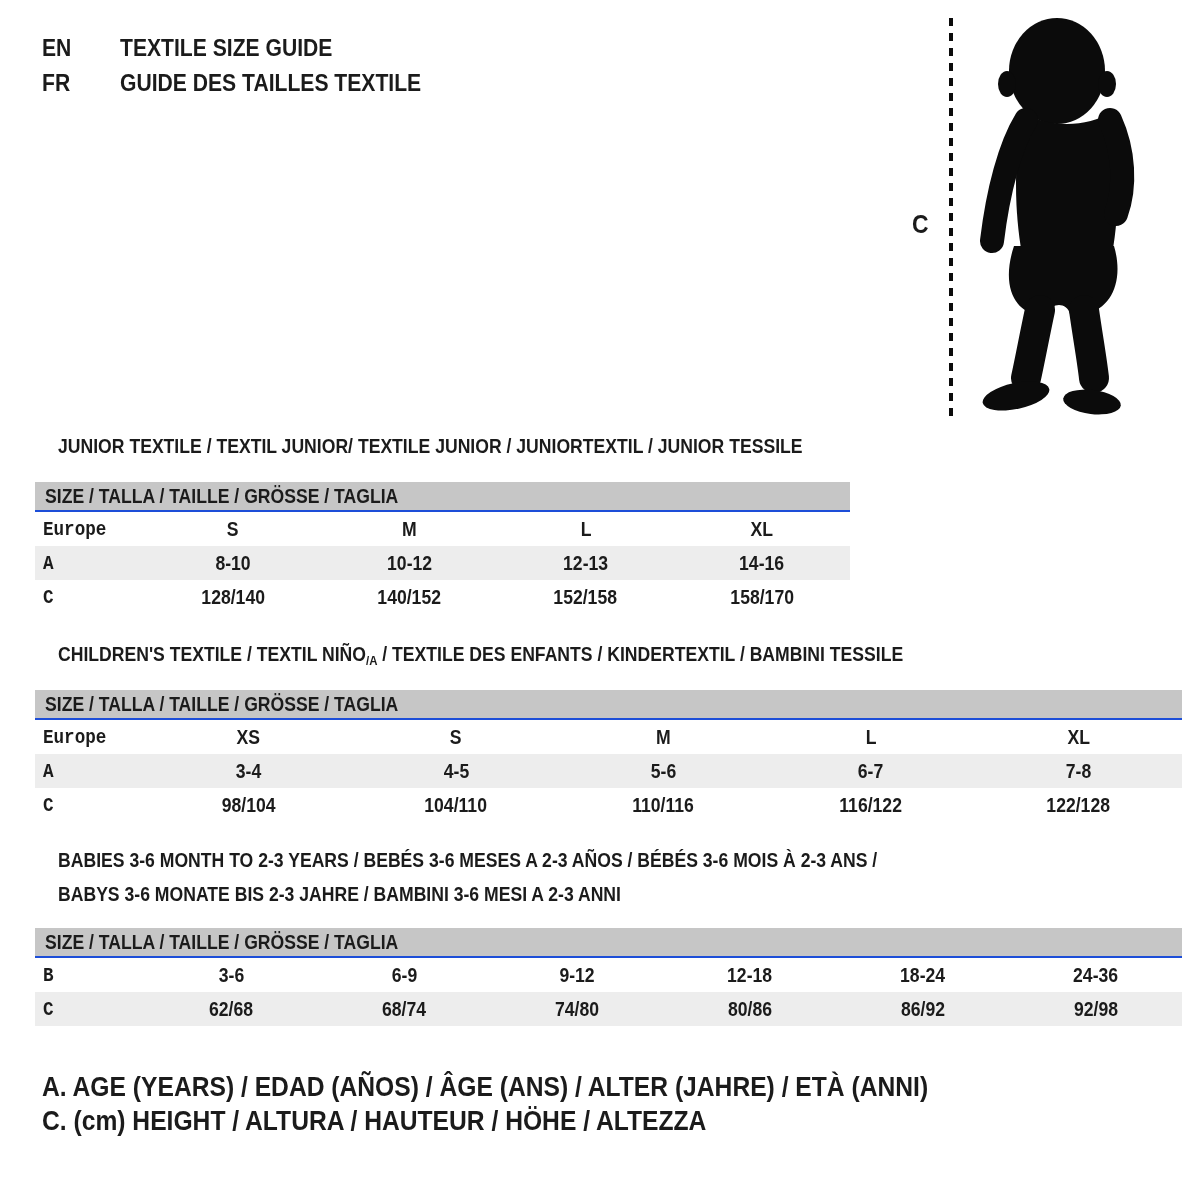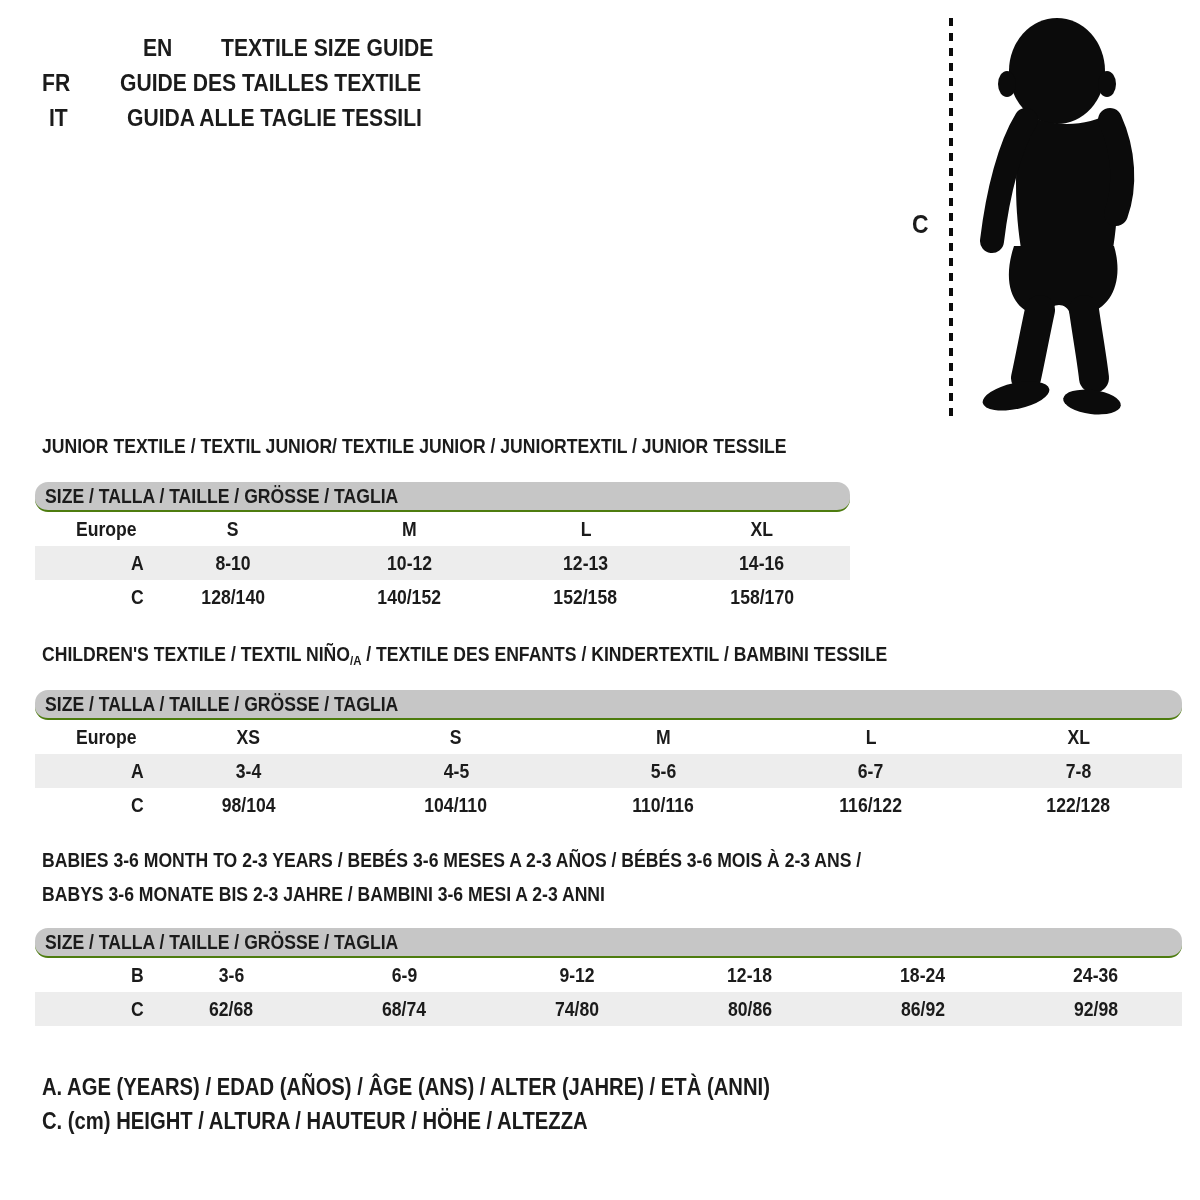--- a/index.html
+++ b/index.html
@@ -13,69 +13,64 @@
     overflow: hidden;
   }
   .abs { position: absolute; }
 
   
   .cx  { display: inline-block; transform: scaleX(0.88); transform-origin: 0 50%; white-space: nowrap; }
   .cxc { display: inline-block; transform: scaleX(0.88); transform-origin: 50% 50%; white-space: nowrap; }
 
   
   .lang-block { left: 42px; top: 30px; }
-  .lang-row { display: flex; height: 35px; align-items: center; font-size: 24px; justify-content: flex-end; }
+  .lang-row { display: flex; height: 35px; align-items: center; font-size: 24px; }
   .lang-code { width: 78px; }
 
   
   .measure-line { left: 947px; top: 16px; }
   .measure-label { left: 912px; top: 209px; font-size: 26px; }
   .silhouette { left: 968px; top: 16px; }
 
   
-  .section-title { font-size: 20px; line-height: 24px; }
+  .section-title { font-size: 20px; line-height: 24px; margin-left: 16px; }
   .sub { font-size: 13px; position: relative; top: 4px; }
 
   
   .size-table { position: absolute; }
   .tbar {
     height: 30px; background: #c6c6c6;
-    border-bottom: 2px solid #4d7c0f;
+    border-bottom: 2px solid #1d4ed8;
     display: flex; align-items: center;
     padding-left: 10px; font-size: 20px;
     box-sizing: border-box;
-    border-radius: 13px;
   }
   .trow { display: grid; height: 34px; align-items: center; font-size: 20px; }
   .trow.shaded { background: #ededed; }
   .grid4 { grid-template-columns: 110px repeat(4, 1fr); }
   .grid5 { grid-template-columns: 110px repeat(5, 1fr); }
   .grid6 { grid-template-columns: 110px repeat(6, 1fr); }
-  .tlabel { padding-left: 8px; text-align: right; }
+  .tlabel { padding-left: 8px; text-align: left; font-family: Liberation Mono, monospace; }
   .tcell  { text-align: center; }
 
   
   .legend { left: 42px; top: 1070px; }
-  .legend-line { height: 34px; display: flex; align-items: center; font-size: 23px; }
+  .legend-line { height: 34px; display: flex; align-items: center; font-size: 28px; }
 </style>
 </head>
 <body>
 
 <div class="abs lang-block">
   <div class="lang-row">
     <span class="lang-code"><span class="cx">EN</span></span>
     <span class="cx">TEXTILE SIZE GUIDE</span>
   </div>
   <div class="lang-row">
     <span class="lang-code"><span class="cx">FR</span></span>
     <span class="cx">GUIDE DES TAILLES TEXTILE</span>
-  </div>
-  <div class="lang-row">
-    <span class="lang-code"><span class="cx">IT</span></span>
-    <span class="cx">GUIDA ALLE TAGLIE TESSILI</span>
   </div>
 </div>
 
 <svg class="abs measure-line" width="8" height="402">
   <line x1="4" y1="2" x2="4" y2="400" stroke="#0b0b0b" stroke-width="4" stroke-dasharray="8 7"></line>
 </svg>
 
 <div class="abs measure-label">
   <span class="cx">C</span>
 </div>

